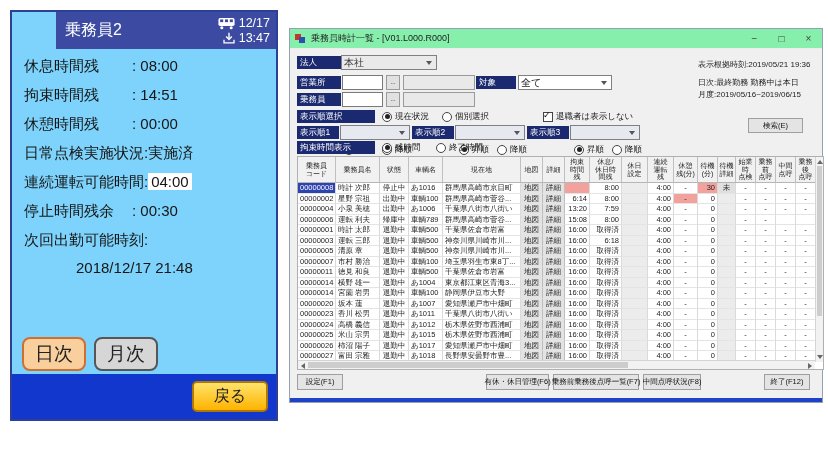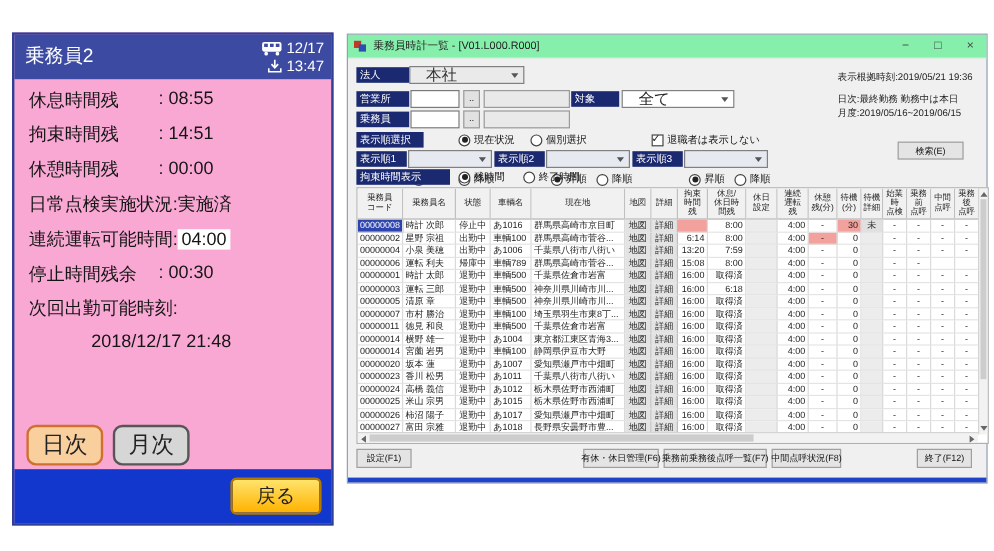--- a/index.html
+++ b/index.html
@@ -1,21 +1,21 @@
 <!DOCTYPE html>
 <html><head>
 <meta charset="utf-8">
 <style>
   html,body{margin:0;padding:0;background:#fff;}
   body{width:828px;height:459px;font-family:"Liberation Sans",sans-serif;-webkit-font-smoothing:antialiased;}
   .stage{position:relative;width:828px;height:459px;background:#fff;overflow:hidden;}
 
   
-  .panel{position:absolute;left:10px;top:27px;width:268px;height:411px;background:#f9a8d4;
-         border:2px solid #2f3f96;box-sizing:border-box;}
+  .panel{position:absolute;left:10px;top:10px;width:268px;height:411px;background:#7dd3fc;
+         border:2px solid #2f3f96;box-sizing:border-box;padding-left:44px;}
   .phead{height:37px;background:#3c4ba1;display:flex;justify-content:space-between;align-items:center;
          padding:0 6px 0 9px;box-sizing:border-box;}
   .ptitle{color:#fff;font-size:16px;}
   .pstat{display:flex;flex-direction:column;align-items:flex-end;}
   .pstat .line{display:flex;align-items:center;gap:4px;color:#fff;font-size:12.5px;line-height:15px;}
   .lrow{position:absolute;left:12px;right:4px;height:24px;font-size:15px;color:#151515;white-space:nowrap;}
   .lvalue.abs{position:absolute;left:108px;}
   .lvalue.white{background:#fff;padding:0 3px;}
   .lvalue.indent{margin-left:52px;}
   .pbtn{position:absolute;top:325px;width:64px;height:34px;border-radius:8px;font-size:19px;color:#222;
@@ -33,22 +33,22 @@
   .titlebar{height:19px;background:#86efac;display:flex;align-items:center;border-bottom:1px solid #ececec;}
   .appicon{width:11px;height:11px;margin:0 5px 0 5px;position:relative;flex:none;}
   .appicon .r1{position:absolute;left:0;top:1px;width:6px;height:6px;background:#c0392b;}
   .appicon .r2{position:absolute;left:4px;top:4px;width:6px;height:6px;background:#2d4fb0;}
   .wtitle{font-size:9px;color:#222;white-space:nowrap;flex:1;}
   .wctrl{width:27px;height:18px;display:flex;align-items:center;justify-content:center;
          font-size:10px;color:#444;}
 
   .flabel{position:absolute;background:#1b2a70;color:#fff;font-size:8.5px;line-height:13px;height:13px;
           padding:0 3px;box-sizing:border-box;overflow:hidden;white-space:nowrap;}
-  .combo{position:absolute;height:15px;background:#fff;border:1px solid #808080;font-size:13px;
-         line-height:13px;padding:0 14px 0 13px;box-sizing:border-box;color:#222;white-space:nowrap;overflow:hidden;}
+  .combo{position:absolute;height:15px;background:#fff;border:1px solid #808080;font-size:10px;
+         line-height:13px;padding:0 14px 0 2px;box-sizing:border-box;color:#222;white-space:nowrap;overflow:hidden;}
   .combo::after{content:"";position:absolute;right:4px;top:5px;border-left:3px solid transparent;
          border-right:3px solid transparent;border-top:4px solid #555;}
   .combo.gray{background:#eaeaea;color:#333;}
   .combo.blank{background:#e6e9f0;}
   .tinput{position:absolute;height:15px;border:1px solid #7a7a7a;background:#fff;box-sizing:border-box;
           font-size:8.5px;padding:0 2px;}
   .rofield{position:absolute;height:15px;border:1px solid #9a9a9a;background:#e9e9e9;box-sizing:border-box;}
   .browse{position:absolute;height:15px;width:14px;border:1px solid #9a9a9a;background:#e1e1e1;
           font-size:8px;line-height:12px;text-align:center;box-sizing:border-box;color:#222;}
   .opt{position:absolute;display:flex;align-items:center;gap:3px;font-size:8.5px;color:#111;height:13px;white-space:nowrap;}
@@ -114,21 +114,21 @@
           <svg width="12" height="12" viewBox="0 0 12 12">
             <path d="M6 0.8 V6.6" stroke="#fff" stroke-width="1.4" fill="none"></path>
             <path d="M3.2 4.4 L6 7.4 L8.8 4.4" stroke="#fff" stroke-width="1.4" fill="none"></path>
             <path d="M1 7.8 V10.8 H11 V7.8" stroke="#fff" stroke-width="1.3" fill="none"></path>
           </svg>
           <span>13:47</span>
         </div>
       </div>
     </div>
 
-    <div class="lrow" style="top:45px"><span>休息時間残</span><span class="lvalue abs">: 08:55</span></div>
+    <div class="lrow" style="top:45px"><span>休息時間残</span><span class="lvalue abs">: 08:00</span></div>
     <div class="lrow" style="top:74px"><span>拘束時間残</span><span class="lvalue abs">: 14:51</span></div>
     <div class="lrow" style="top:103px"><span>休憩時間残</span><span class="lvalue abs">: 00:00</span></div>
     <div class="lrow" style="top:132px"><span>日常点検実施状況:実施済</span></div>
     <div class="lrow" style="top:161px"><span>連続運転可能時間:</span><span class="lvalue white">04:00</span></div>
     <div class="lrow" style="top:190px"><span>停止時間残余</span><span class="lvalue abs">: 00:30</span></div>
     <div class="lrow" style="top:219px"><span>次回出勤可能時刻:</span></div>
     <div class="lrow" style="top:247px"><span class="lvalue indent">2018/12/17 21:48</span></div>
 
     <div class="pbtn daily">日次</div>
     <div class="pbtn monthly">月次</div>
@@ -158,21 +158,21 @@
     <span class="browse" style="left:96px;top:46px">..</span>
     <span class="rofield" style="left:113px;top:46px;width:72px"></span>
     <span class="flabel" style="left:186px;top:47px;width:40px">対象</span>
     <span class="combo" style="left:228px;top:46px;width:94px">全て</span>
 
     <span class="flabel" style="left:7px;top:64px;width:44px">乗務員</span>
     <input class="tinput" style="left: 52px; top: 63px; width: 41px;">
     <span class="browse" style="left:96px;top:63px">..</span>
     <span class="rofield" style="left:113px;top:63px;width:72px"></span>
 
-    <span class="flabel" style="left:7px;top:81px;width:56px">表示順選択</span>
+    <span class="flabel" style="left:7px;top:81px;width:78px">表示順選択</span>
     <span class="opt" style="left:92px;top:81px">
         <span class="radio on"></span>
         <span>現在状況</span>
       </span>
     <span class="opt" style="left:152px;top:81px">
         <span class="radio"></span>
         <span>個別選択</span>
       </span>
     <span class="opt" style="left:253px;top:81px">
         <span class="cbox on"></span>

